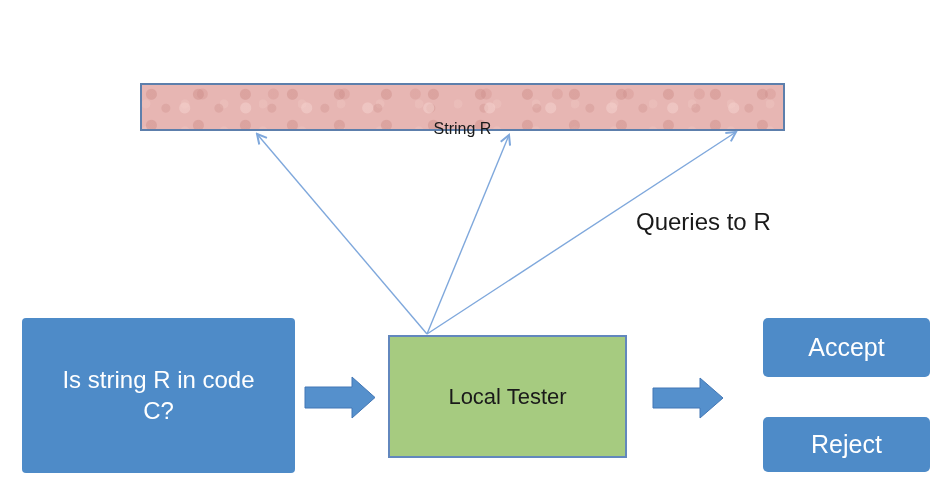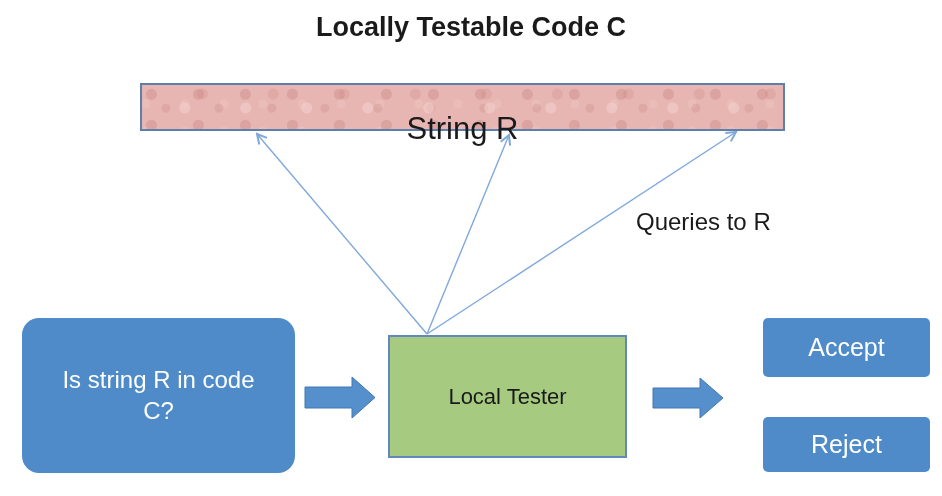--- a/index.html
+++ b/index.html
@@ -25,32 +25,32 @@
     background-image:
       radial-gradient(circle at 20% 30%, rgba(201,136,131,.40) 0 5px, transparent 6px),
       radial-gradient(circle at 70% 62%, rgba(244,209,205,.55) 0 5px, transparent 6px),
       radial-gradient(circle at 45% 80%, rgba(201,136,131,.30) 0 4px, transparent 5px),
       radial-gradient(circle at 85% 22%, rgba(212,148,144,.38) 0 5px, transparent 6px),
       radial-gradient(circle at 10% 70%, rgba(238,197,193,.45) 0 4px, transparent 5px);
     background-size:47px 31px,61px 37px,53px 29px,71px 41px,39px 27px;
     display:flex;align-items:center;justify-content:center;
   }
   .string-r-text{
-    font-size:31px;color:var(--text-dark,#1a1a1a);margin-top:44px;
+    font-size:16px;color:var(--text-dark,#1a1a1a);margin-top:44px;
   }
   .queries-label{
     position:absolute;left:636px;top:208px;width:170px;
     font-size:24px;color:var(--text-dark,#1a1a1a);
     white-space:nowrap;
   }
   .question-box{
     position:absolute;left:22px;top:318px;width:273px;height:155px;
     box-sizing:border-box;
     background:var(--shape-blue,#4e8bc8);
-    border-radius:17px;
+    border-radius:4px;
     display:flex;align-items:center;justify-content:center;
     text-align:center;
     padding:0 28px;
   }
   .question-box span{
     font-size:24px;line-height:1.28;color:var(--text-light,#ffffff);
   }
   .local-tester{
     position:absolute;left:388px;top:335px;width:239px;height:123px;
     box-sizing:border-box;
@@ -91,21 +91,20 @@
     fill:var(--arrow-blue,#5590cc);
     stroke:var(--arrow-border,#4377b5);
     stroke-width:1;
   }
 </style>
 </head>
 <body>
 
 <div class="canvas">
 
-  <div class="title">Locally Testable Code C</div>
 
   <div class="string-r">
     <span class="string-r-text">String R</span>
   </div>
 
   <svg class="arrows" viewBox="0 0 942 496" aria-hidden="true">
     <defs>
       <marker id="openArrow" viewBox="0 0 10 10" refX="8.5" refY="5" markerWidth="9" markerHeight="9" orient="auto">
         <path class="thin-arrowhead-path" d="M1,1 L8.5,5 L1,9"></path>
       </marker>

